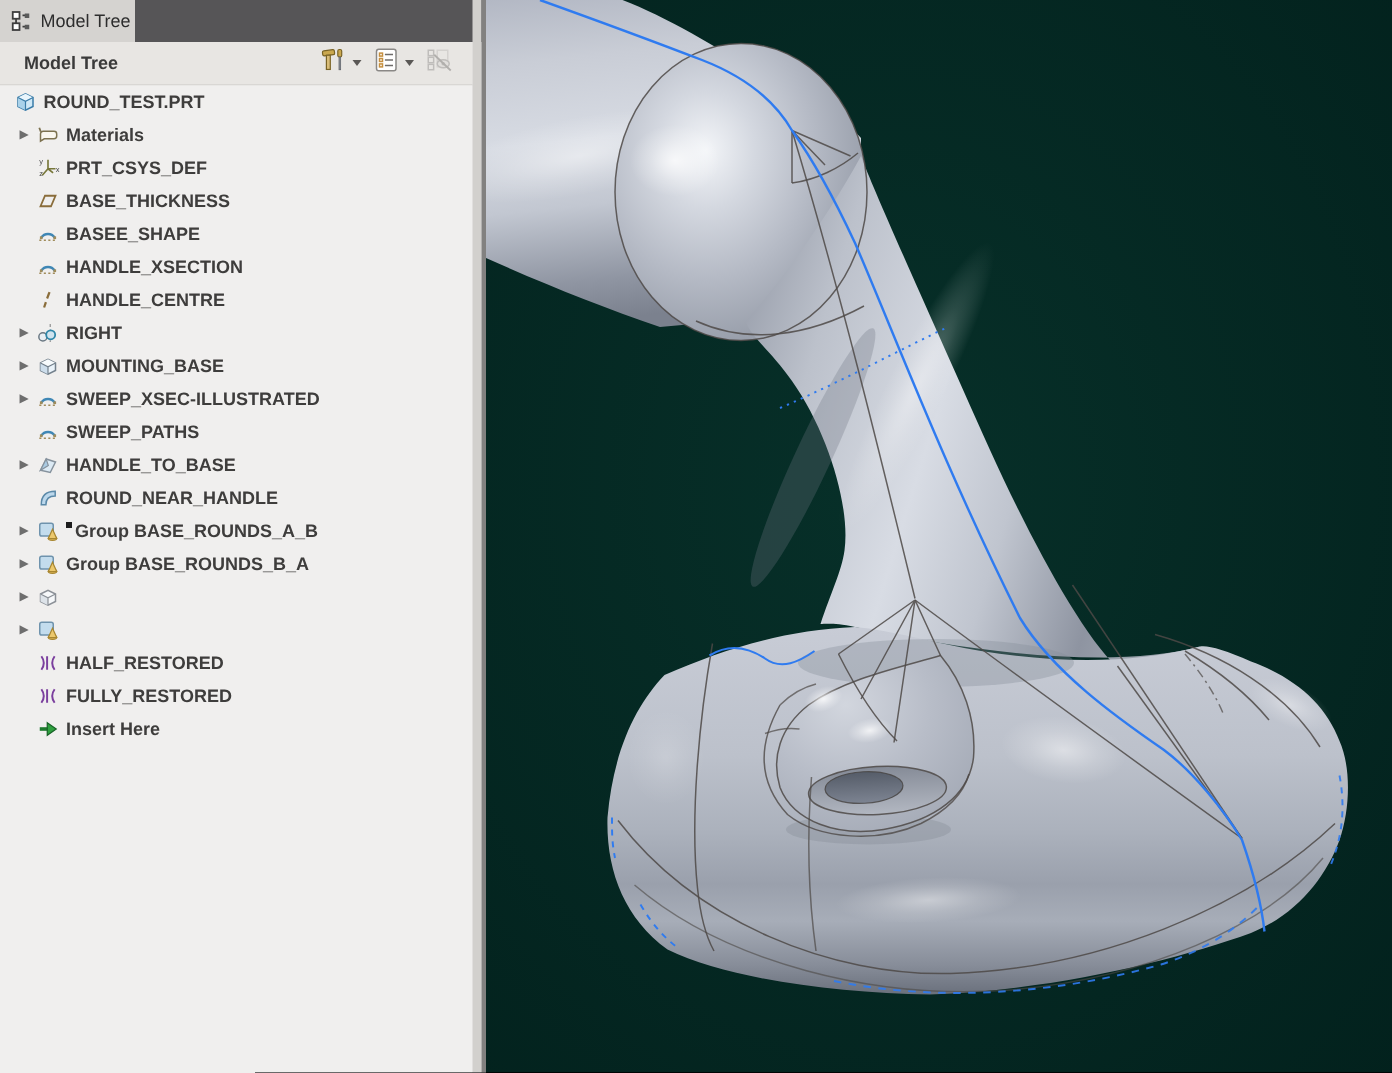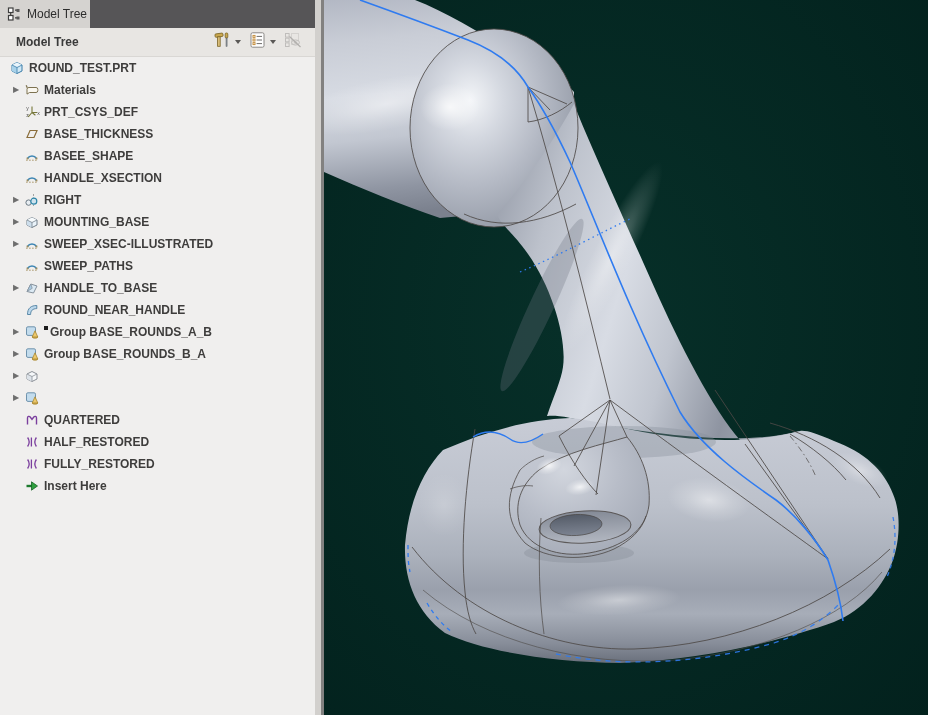--- a/index.html
+++ b/index.html
@@ -160,20 +160,32 @@
             <svg width="16" height="16" viewBox="0 0 16 16">
               <path d="M3.5 10.5 A 5.3 5.3 0 0 1 12.5 10.5" fill="none" stroke="#3f87b5" stroke-width="1.6"></path>
              <line x1="2.2" y1="12.2" x2="13.8" y2="12.2" stroke="#a08c5a" stroke-width="1" stroke-dasharray="1.4,1.6"></line>
              <rect x="2.6" y="9.6" width="1.8" height="1.8" fill="#a08c5a"></rect>
              <rect x="11.6" y="9.6" width="1.8" height="1.8" fill="#a08c5a"></rect>
             </svg>
           </span>
           <span class="lbl">HANDLE_XSECTION</span>
         </div>
         <div class="row child">
+          <span class="arr"></span>
+          <span class="ticon">
+            <svg width="16" height="16" viewBox="0 0 16 16">
+              <g stroke="#8a6d3b" stroke-width="1.5" fill="none">
+             <path d="M9 2.8 L7.4 7"></path>
+                <path d="M6.6 9.4 L5.4 13"></path>
+              </g>
+            </svg>
+          </span>
+          <span class="lbl">HANDLE_CENTRE</span>
+        </div>
+        <div class="row child">
           <span class="arr">▶</span>
           <span class="ticon">
             <svg width="16" height="16" viewBox="0 0 16 16">
               <line x1="9.5" y1="2" x2="9.5" y2="14" stroke="#9a9a9a" stroke-width="0.9" stroke-dasharray="2,1.6"></line>
             <circle cx="4.6" cy="10.6" r="2.7" fill="#e8eef3" stroke="#6a7883"></circle>
             <circle cx="9.8" cy="9.2" r="3" fill="#cfe3ee" stroke="#2e86a8" stroke-width="1.2"></circle>
             </svg>
           </span>
           <span class="lbl">RIGHT</span>
         </div>
@@ -267,29 +279,20 @@
         </div>
         <div class="row child">
           <span class="arr">▶</span>
           <span class="ticon">
             <svg width="16" height="16" viewBox="0 0 16 16">
               <rect x="2.5" y="2.8" width="9" height="8.6" rx="1.4" fill="#c3dced" stroke="#6f93ad"></rect>
             <ellipse cx="11" cy="13" rx="2.8" ry="1.2" fill="#d9b254" stroke="#a8862f" stroke-width="0.8"></ellipse>
             <path d="M8.2 13 L11 6.8 L13.8 13 Z" fill="#ecc86d" stroke="#a8862f" stroke-width="0.8"></path>
             </svg>
           </span>
-        </div>
-        <div class="row child">
-          <span class="arr"></span>
-          <span class="ticon">
-            <svg width="16" height="16" viewBox="0 0 16 16">
-              <path d="M3.5 12.5 L3.5 6 C3.5 4.4 5.2 3.8 6.2 5 L8 7.4 L9.8 5 C10.8 3.8 12.5 4.4 12.5 6 L12.5 12.5" fill="none" stroke="#7b3f9e" stroke-width="1.4"></path>
-            </svg>
-          </span>
-          <span class="lbl">QUARTERED</span>
         </div>
         <div class="row child">
           <span class="arr"></span>
           <span class="ticon">
             <svg width="16" height="16" viewBox="0 0 16 16">
               <g fill="none" stroke="#7b3f9e" stroke-width="1.3">
                <path d="M3.6 3.5 Q6.8 8 3.6 12.5"></path>
                <line x1="7.4" y1="3.5" x2="7.4" y2="12.5"></line>
                <path d="M12.4 3.5 Q9.2 8 12.4 12.5"></path>
               </g>

